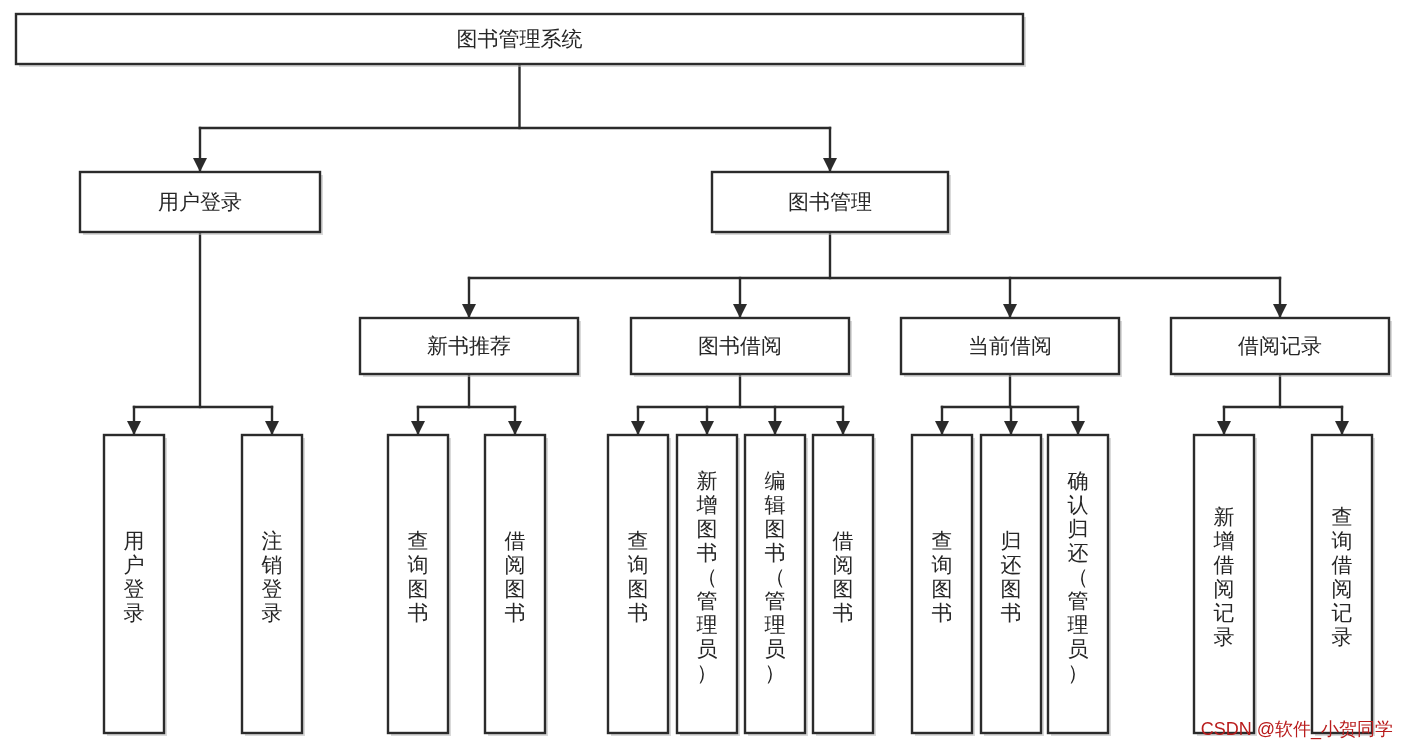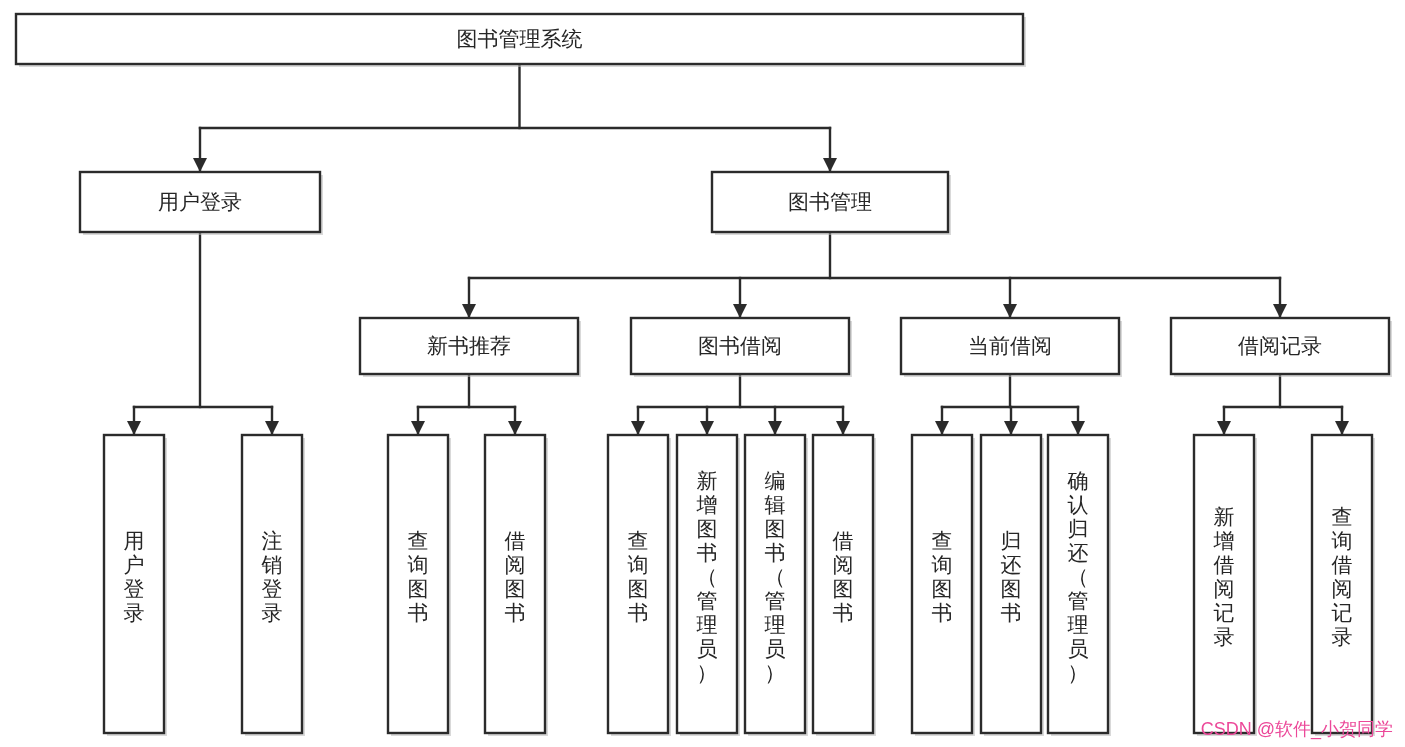--- a/index.html
+++ b/index.html
@@ -38,21 +38,21 @@
   }
   .arrow-head {
     fill: #2b2b2b;
   }
   .watermark {
     position: absolute;
     right: 12px;
     bottom: 6px;
     font-family: "Liberation Sans", "DejaVu Sans", sans-serif;
     font-size: 18px;
-    color: #ec4899;
+    color: #b91c1c;
     white-space: nowrap;
     pointer-events: none;
     user-select: none;
   }
 </style>
 </head>
 <body>
 
 <div id="diagram-root">
   <svg id="diagram-svg" width="1405" height="747" viewBox="0 0 1405 747" xmlns="http://www.w3.org/2000/svg">

